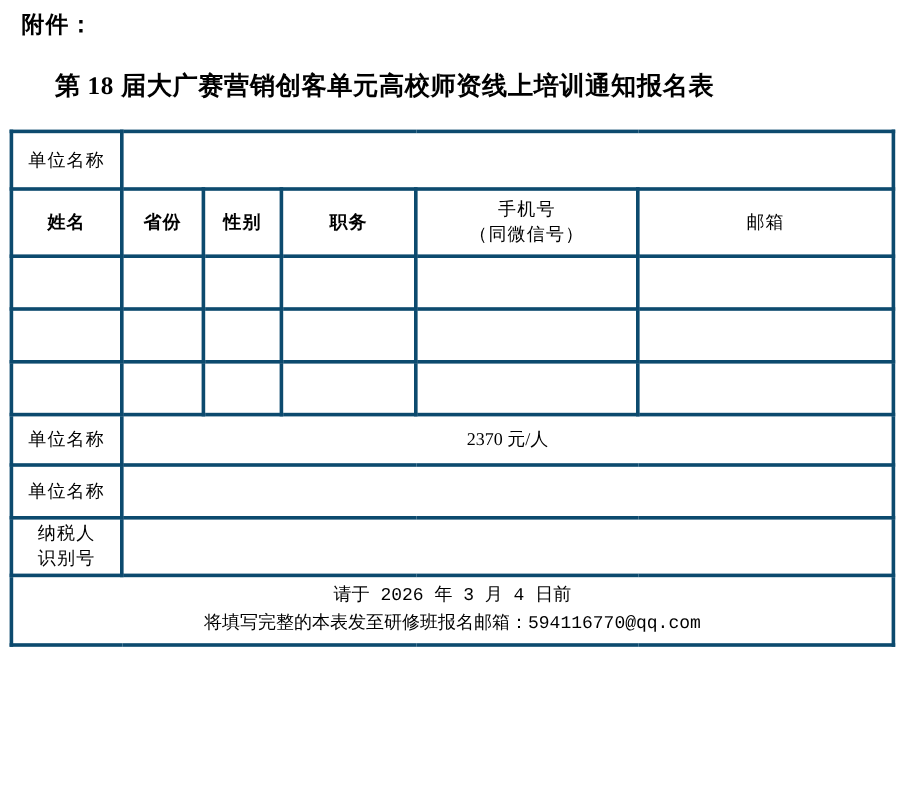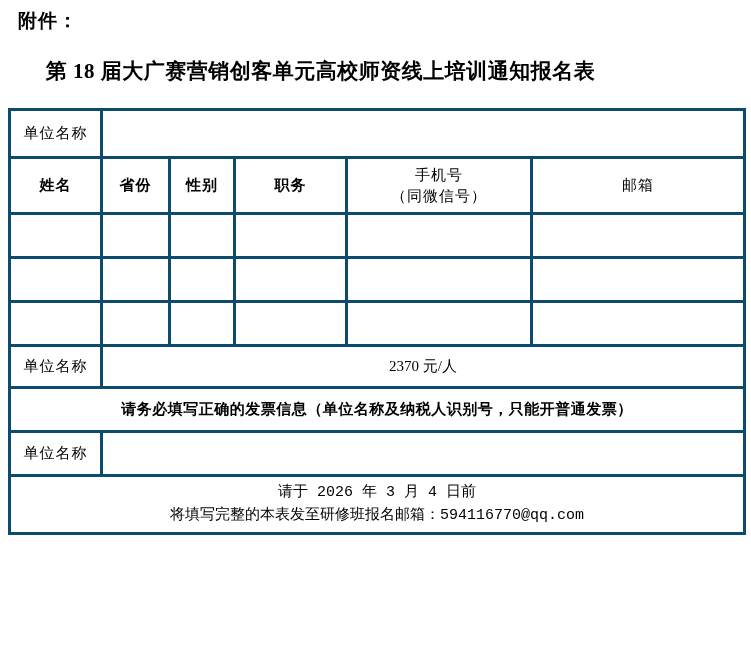--- a/index.html
+++ b/index.html
@@ -167,29 +167,33 @@
         <td class="blank"></td>
         <td class="blank"></td>
         <td class="blank"></td>
       </tr>
 
       <tr class="h-fee">
         <td class="lbl">单位名称</td>
         <td class="fee-text" colspan="5">2370 元/人</td>
       </tr>
 
-      <tr class="h-notice">
-        <td class="notice-text" colspan="6">请务必填写正确的发票信息（单位名称及纳税人识别号，只能开普通发票）</td>
-      </tr>
 
       <tr class="h-inv">
         <td class="lbl">单位名称</td>
         <td class="blank" colspan="5"></td>
       </tr>
 
+      <tr class="h-taxid">
+        <td class="lbl two-line">
+          <div>纳税人</div>
+          <div>识别号</div>
+        </td>
+        <td class="blank" colspan="5"></td>
+      </tr>
 
       <tr class="h-foot">
         <td class="foot-text" colspan="6">
           <div>请于 2026 年 3 月 4 日前</div>
           <div>将填写完整的本表发至研修班报名邮箱：594116770@qq.com</div>
         </td>
       </tr>
     </tbody>
   </table>
 

